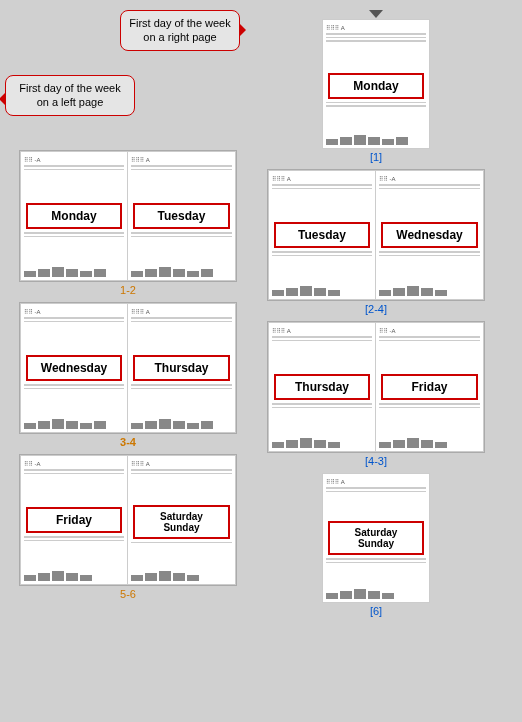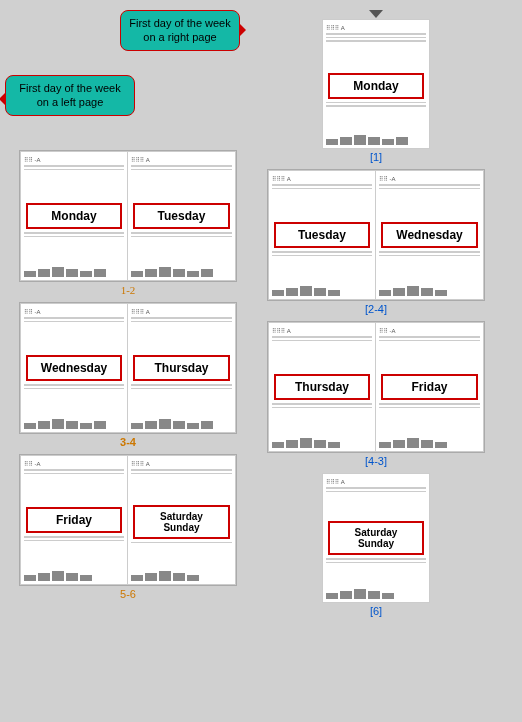--- a/index.html
+++ b/index.html
@@ -17,21 +17,21 @@
       display: flex;
       flex-direction: row;
       padding: 8px;
       gap: 8px;
       position: relative;
     }
 
     
     .callout {
       position: absolute;
-      background: #14b8a6;
+      background: #e5e5e5;
       border: 1.5px solid #cc0000;
       border-radius: 8px;
       padding: 5px 8px;
       font-size: 11px;
       font-weight: normal;
       line-height: 1.3;
       text-align: center;
       z-index: 10;
     }
     .callout::after {
@@ -247,21 +247,21 @@
               <div class="bottom-bar"></div>
               <div class="bottom-bar mid"></div>
               <div class="bottom-bar tall"></div>
               <div class="bottom-bar mid"></div>
               <div class="bottom-bar"></div>
               <div class="bottom-bar mid"></div>
             </div>
           </div>
         </div>
       </div>
-      <div class="spread-label" style="color: #cc7700; font-family: Liberation Serif, serif;">1-2</div>
+      <div class="spread-label" style="color: #cc7700;">1-2</div>
     </div>
 
     <div class="spread-container">
       <div class="page-spread">
         <div class="page">
           <div class="page-label-row">
             <span style="font-size:6px; color:#555;">⠿⠿ -A</span>
           </div>
           <div class="deco-lines">
             <div class="deco-line"></div>

